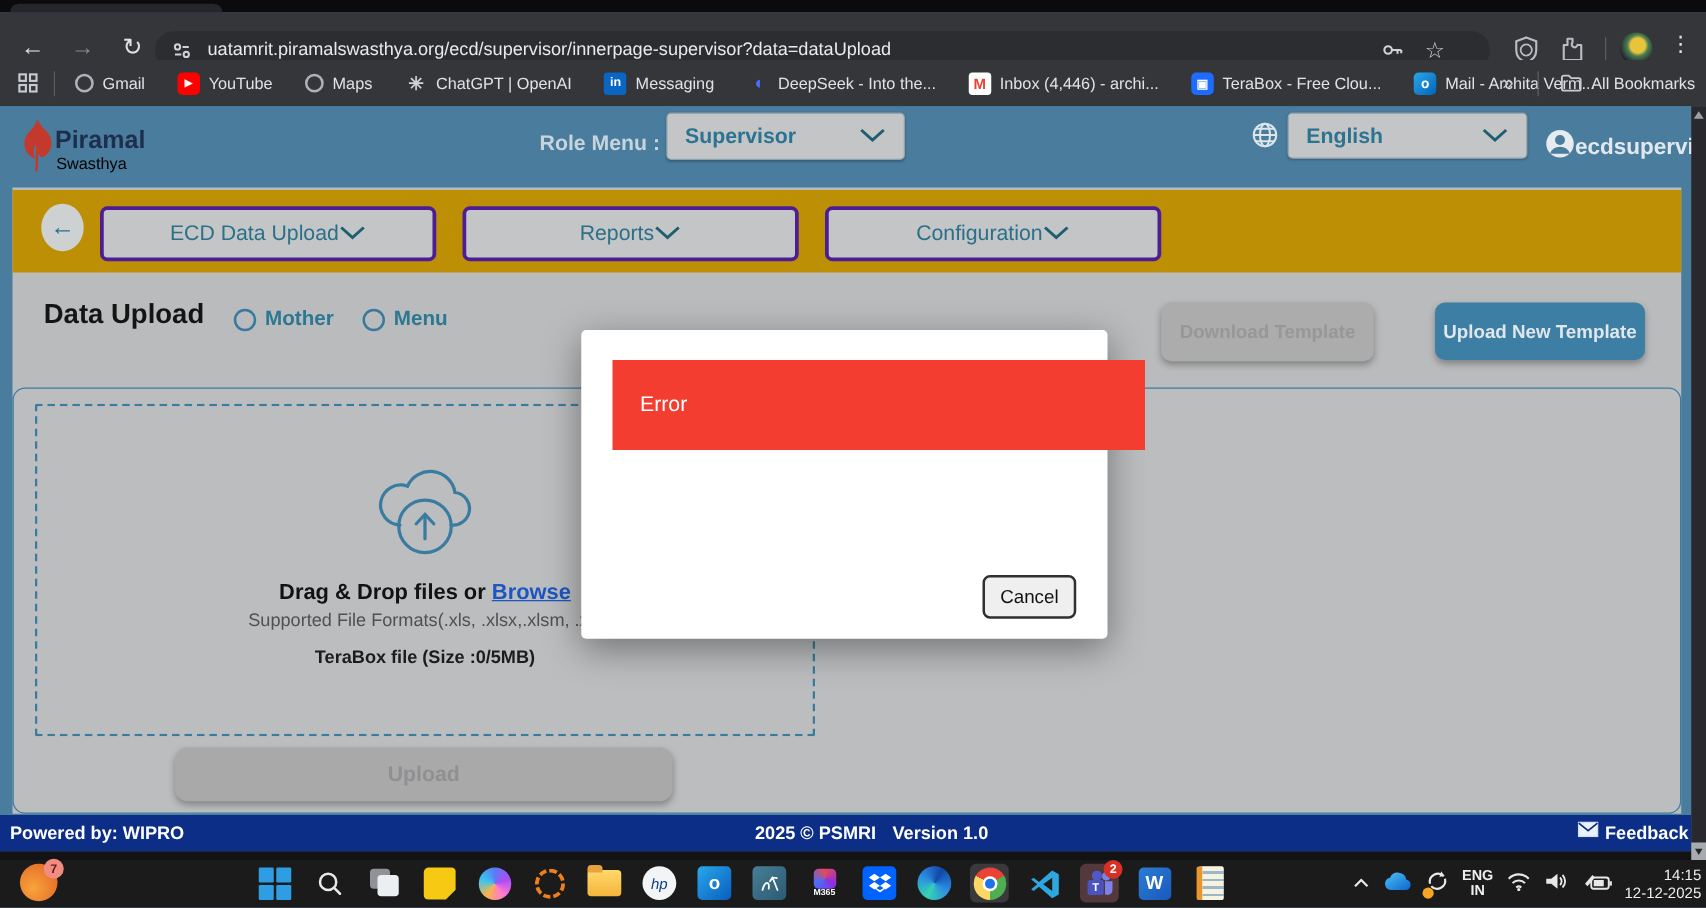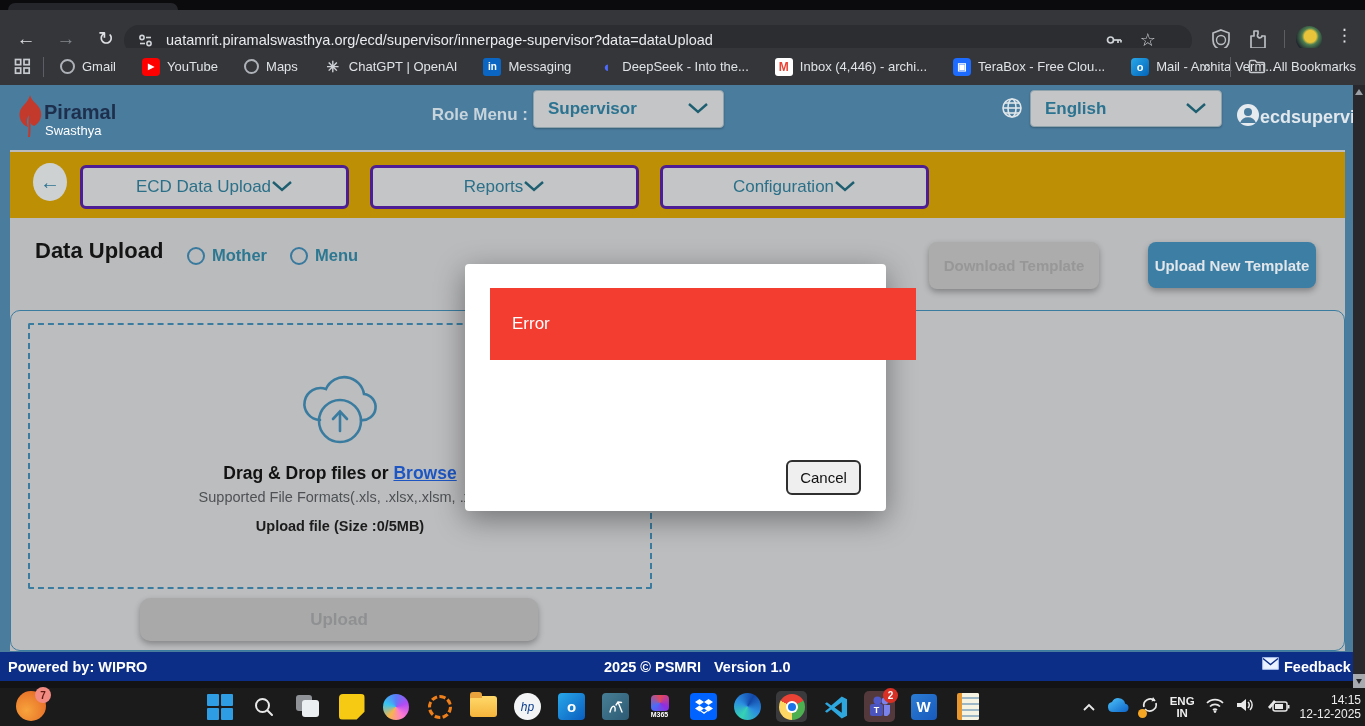--- a/index.html
+++ b/index.html
@@ -18,21 +18,21 @@
   .sep-v { position:absolute; width:1px; background:#5c5e63; }
   .avatar { position:absolute; left:1296px; top:16px; width:26px; height:26px; border-radius:50%; background:radial-gradient(circle at 55% 40%, #e8c43a 0 28%, #4b7d52 40%, #20262e 70%); }
   .bkbar { position:absolute; left:0; top:48px; width:1365px; height:37px; background:#35363a; display:flex; align-items:center; }
   .bk-item { display:flex; align-items:center; gap:7px; color:#dfe2e6; font-size:13px; margin-right:26px; white-space:nowrap; cursor:pointer; }
   .fav { width:18px; height:18px; border-radius:4px; display:flex; align-items:center; justify-content:center; font-size:11px; font-weight:bold; flex:0 0 auto; }
 
   
   .app-header { position:absolute; left:0; top:85px; width:1353px; height:65px; background:#4a7c9e; }
   .logo-flame { position:absolute; left:14px; top:8px; }
   .logo-title { position:absolute; left:44px; top:16px; font-size:20px; font-weight:bold; color:#1d2f4d; }
-  .logo-sub { position:absolute; left:45px; top:38px; font-size:13px; color:#ffffff; }
+  .logo-sub { position:absolute; left:45px; top:38px; font-size:13px; color:#000000; }
   .role-label { position:absolute; left:420px; top:20px; width:108px; text-align:right; color:#c8d4dc; font-size:17px; font-weight:bold; }
   .dd { position:absolute; background:#c3c5c7; border:1px solid #8fa3ad; border-radius:4px; display:flex; align-items:center; justify-content:space-between; padding:0 14px; color:#2b7390; font-size:17px; font-weight:600; cursor:pointer; box-shadow:0 1px 2px rgba(0,0,0,.25); }
   .user-area { position:absolute; left:1236px; top:18px; display:flex; align-items:center; color:#e2e9ee; font-size:18px; font-weight:bold; }
 
   
   .content-panel { position:absolute; left:10px; top:150px; width:1335px; height:501px; background:#babbbd; }
   .gold-bar { position:absolute; left:10px; top:152px; width:1335px; height:66px; background:#bd8f04; }
   .back-btn { position:absolute; left:33px; top:163px; width:34px; height:38px; border-radius:50%; background:#ced1d2; color:#2b7390; font-size:20px; font-weight:bold; display:flex; align-items:center; justify-content:center; cursor:pointer; }
   .menu-dd { position:absolute; top:165px; width:269px; height:44px; background:#c3c5c7; border:3px solid #4c1d95; border-radius:6px; display:flex; align-items:center; justify-content:center; padding:0 18px; color:#2b7088; font-size:17px; cursor:pointer; }
   .page-title { position:absolute; left:35px; top:238px; font-size:22px; font-weight:800; color:#141414; }
@@ -289,21 +289,21 @@
       <g fill="none" stroke="#3a7ca0" stroke-width="2.6" stroke-linecap="round">
         <path d="M27 52 A16 16 0 1 1 33 21 A20 20 0 0 1 71 26 A13 13 0 0 1 68 52"></path>
         <circle cx="47" cy="53" r="21"></circle>
         <path d="M47 63 L47 45"></path>
         <path d="M40 51 L47 43.5 L54 51"></path>
       </g>
     </svg>
   </div>
   <div class="dz-line1"><span>Drag &amp; Drop files or </span><span class="dz-browse">Browse</span></div>
   <div class="dz-line2">Supported File Formats(.xls, .xlsx,.xlsm, .xls</div>
-  <div class="dz-line3">Upload file (Size :0/5MB)</div>
+  <div class="dz-line3">TeraBox file (Size :0/5MB)</div>
   <div class="btn btn-upload">Upload</div>
 
   <div class="footer">
     <span style="left:8px;">Powered by: WIPRO</span>
     <span style="left:604px;">2025 © PSMRI</span>
     <span style="left:714px;">Version 1.0</span>
     <span style="left:1262px; top:5px;"><svg width="17" height="13" viewBox="0 0 17 13">
           <rect x="0.8" y="0.8" width="15.4" height="11.4" fill="#eaf1ff" stroke="#cfe0ff" stroke-width="1"></rect>
           <polyline points="1,1.5 8.5,7.5 16,1.5" fill="none" stroke="#0c2e87" stroke-width="1.4"></polyline>
         </svg></span>

